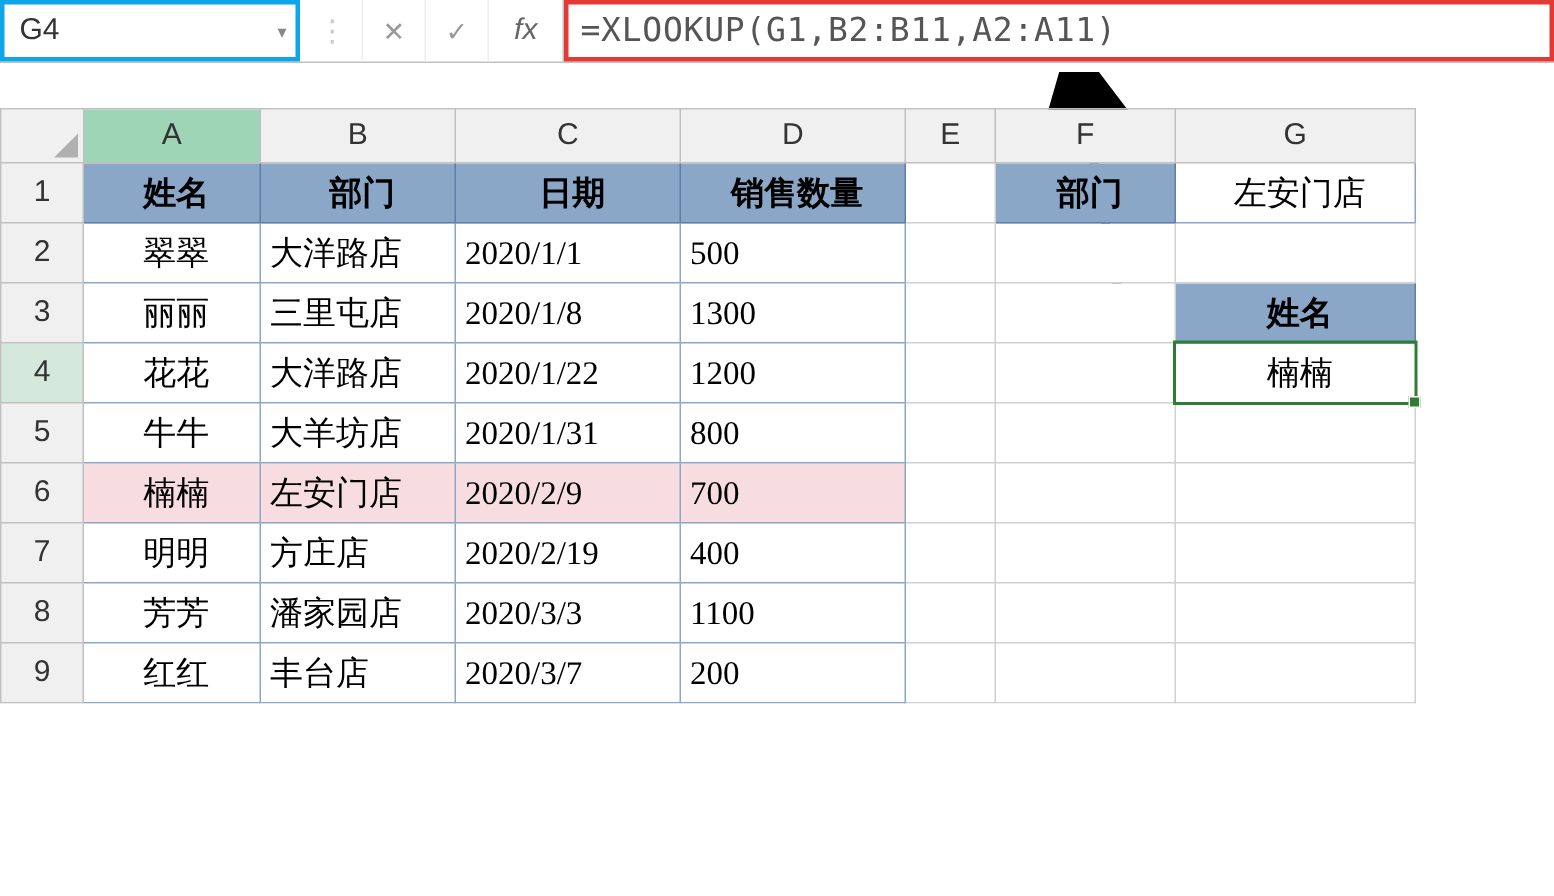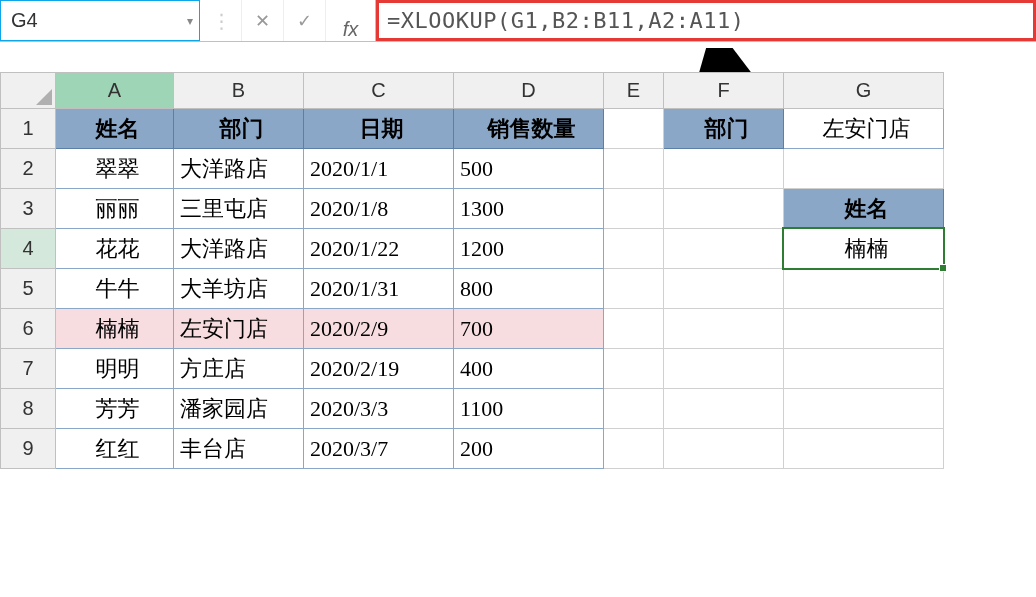--- a/index.html
+++ b/index.html
@@ -14,21 +14,21 @@
     align-items: stretch;
     height: 42px;
     border-bottom: 1px solid #c0c0c0;
     background: #fff;
   }
   .namebox {
     width: 200px;
     display: flex;
     align-items: center;
     padding: 0 10px;
-    border: 1px solid #0ea5e9;
+    border: 3px solid #0ea5e9;
     font-size: 20px;
     color: #333;
     position: relative;
   }
   .namebox .dropdown-arrow {
     position: absolute;
     right: 6px;
     color: #888;
     font-size: 12px;
   }
@@ -38,21 +38,21 @@
     align-items: center;
     justify-content: center;
     border-right: 1px solid #eee;
     color: #999;
     font-size: 18px;
   }
   .fb-btn.dots { color: #ccc; font-size: 20px; letter-spacing: -2px; }
   .fx-label {
     width: 50px;
     display: flex;
-    align-items: flex-end;
+    align-items: center;
     justify-content: center;
     font-style: italic;
     font-size: 20px;
     color: #666;
     border-right: 1px solid #c0c0c0;
   }
   .formula-input {
     flex: 1;
     display: flex;
     align-items: center;

